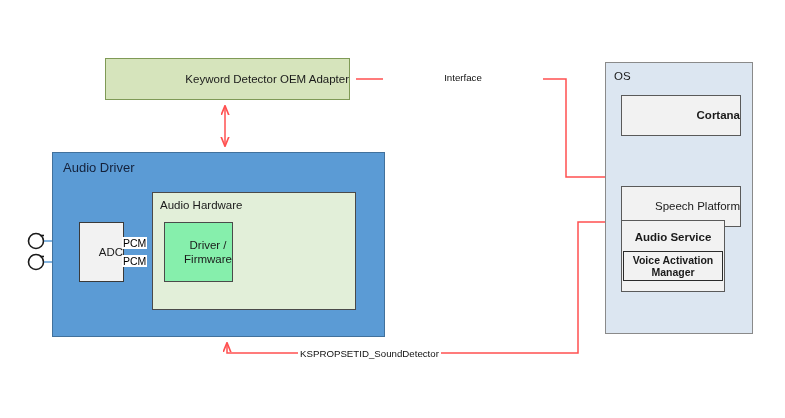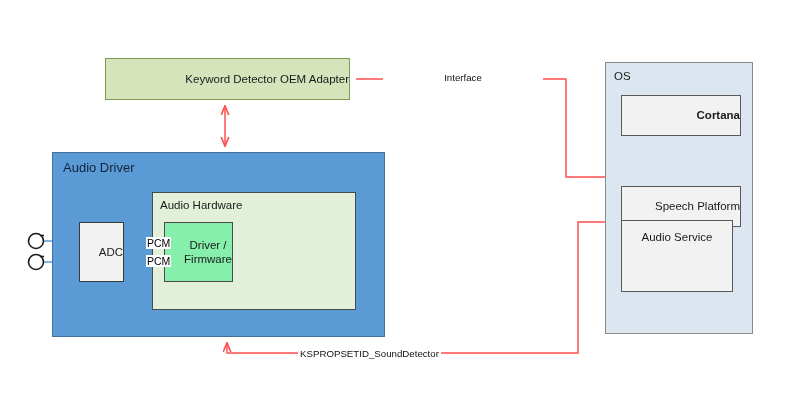--- a/index.html
+++ b/index.html
@@ -85,21 +85,20 @@
 
   
   .pcm {
     position: absolute;
     background: #ffffff;
     font-size: 10.5px;
     color: #000;
     padding: 0 1px;
     line-height: 12px;
     height: 12px;
-    margin-left: 24px;
   }
   #pcm-1 { left: 122px; top: 237px; }
   #pcm-2 { left: 122px; top: 255px; }
 
   
   #os-box {
     left: 605px; top: 62px;
     width: 148px; height: 272px;
     background: #dce6f1;
     border: 1.4px solid #8a8a8a;
@@ -115,26 +114,27 @@
   }
   #speech-platform {
     left: 621px; top: 157px;
     width: 120px; height: 41px;
     background: #f2f2f2;
     border: 1.3px solid #5a5a5a;
     margin-top: 29px;
   }
   #audio-service {
     left: 621px; top: 220px;
-    width: 112px; height: 72px;
+    width: 104px; height: 72px;
     background: #f2f2f2;
     border: 1.3px solid #5a5a5a;
     flex-direction: column;
     justify-content: flex-start;
     padding-top: 9px;
+    font-weight: bold;
   }
   #vam {
     margin-top: 7px;
     width: 100px;
     height: 30px;
     background: #f2f2f2;
     border: 1.2px solid #2b2b2b;
     display: flex;
     align-items: center;
     justify-content: center;
@@ -245,20 +245,26 @@
 <div class="box" id="cortana">
   <span>Cortana</span>
 </div>
 
 <div class="box" id="speech-platform">
   <span>Speech Platform</span>
 </div>
 
 <div class="box" id="audio-service">
   <span>Audio Service</span>
+  <div id="vam">
+    <span>
+      <span>Voice Activation</span><br>
+      <span>Manager</span>
+    </span>
+  </div>
 </div>
 
 <div class="edge-label" id="lbl-ikeyword">
   <br>
   <span>Interface</span>
 </div>
 
 <div class="edge-label" id="lbl-kspropsetid">KSPROPSETID_SoundDetector</div>
 
 </body></html>

